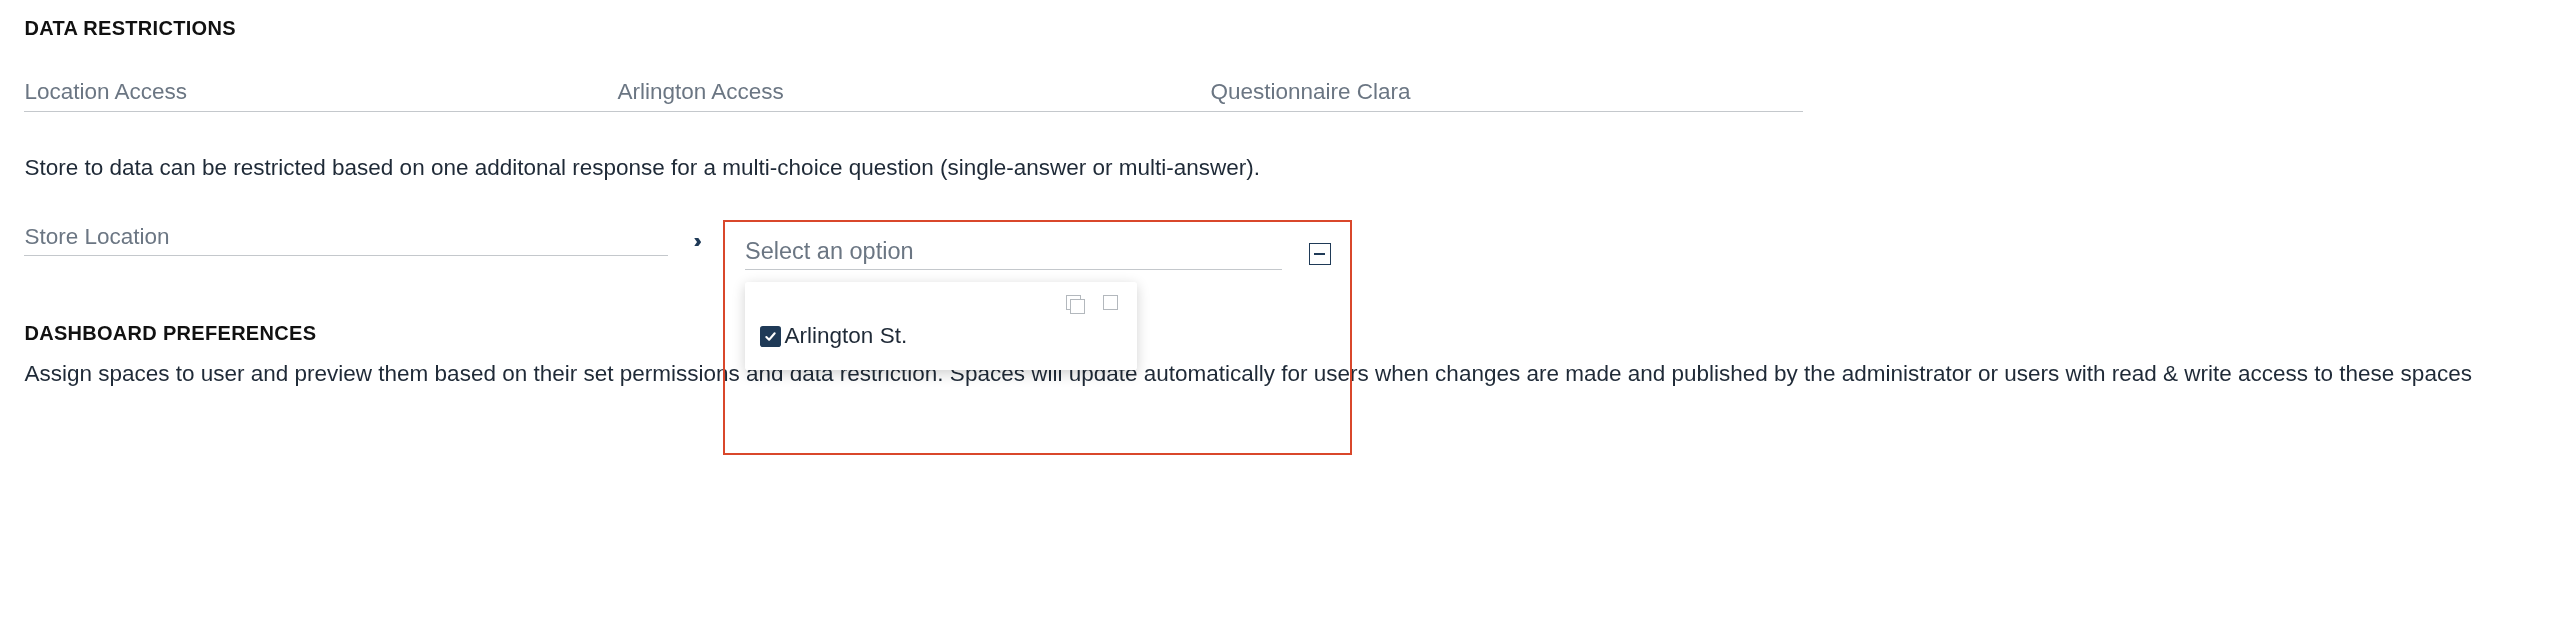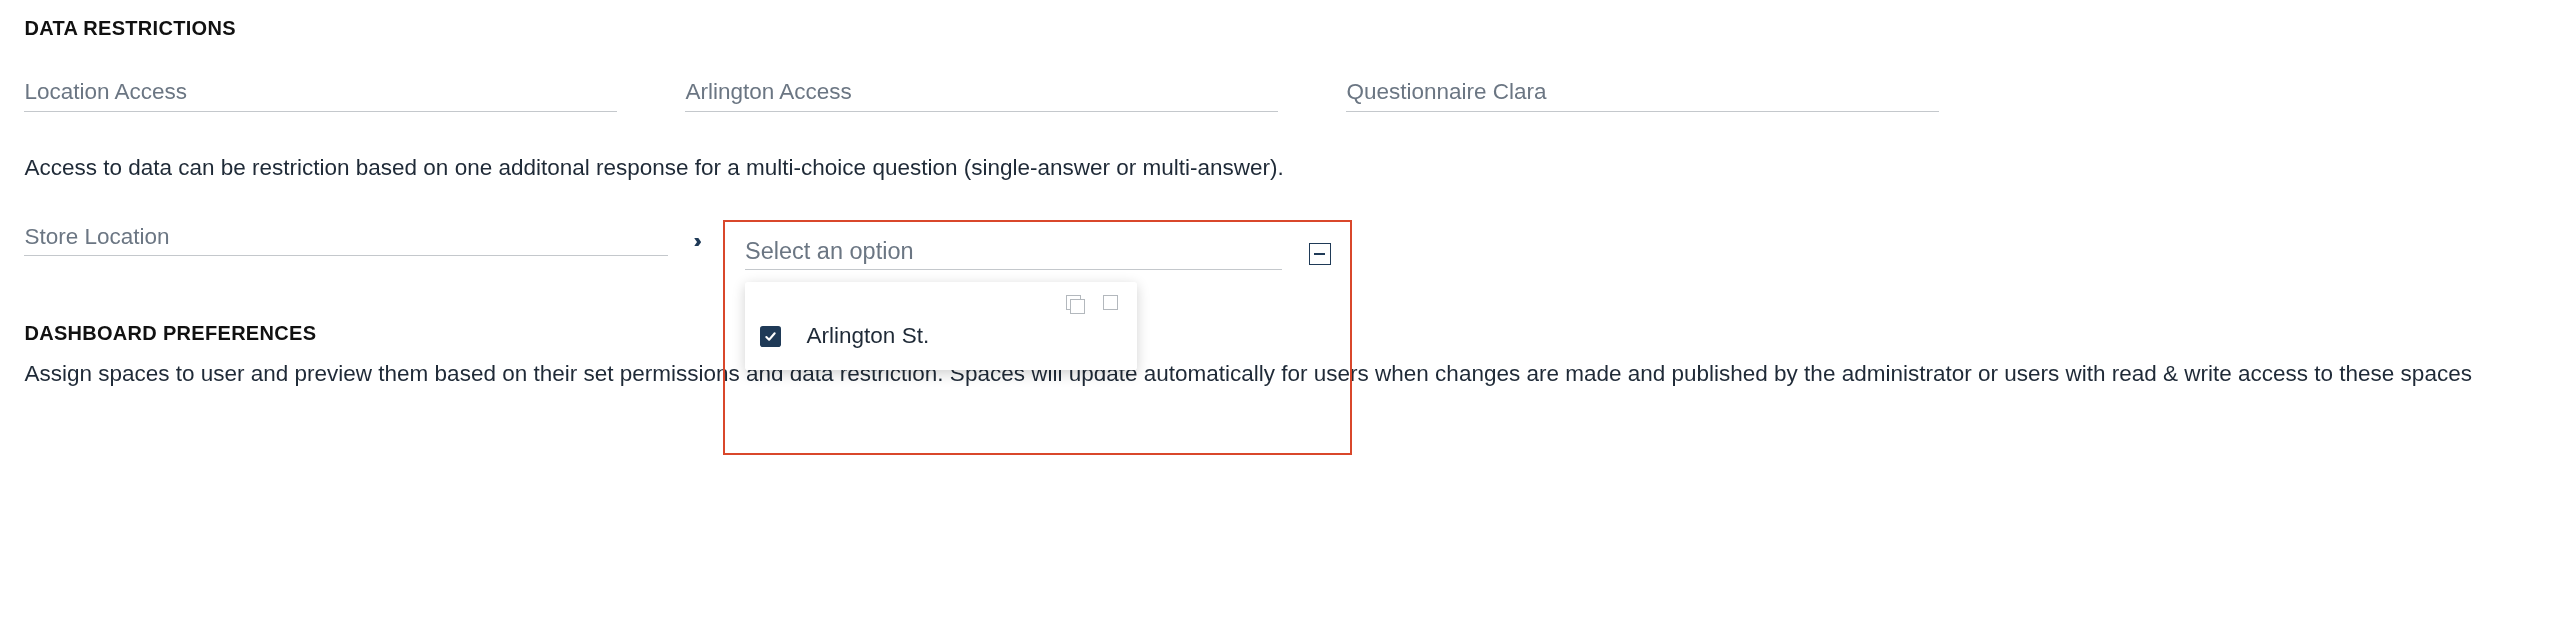--- a/index.html
+++ b/index.html
@@ -20,21 +20,20 @@
   }
   .section-header {
     font-size: 20px;
     font-weight: 700;
     letter-spacing: 0.3px;
     color: #111;
     margin-bottom: 39px;
   }
   .fields-row {
     display: flex;
-    gap: 68px;
     margin-bottom: 43px;
   }
   .field {
     border-bottom: 0.9px solid #c4c8cc;
     padding-bottom: 5.6px;
     color: #6b7683;
     font-size: 22.5px;
     width: 593px;
   }
   .help-text {
@@ -142,21 +141,21 @@
     bottom: -4.7px;
     width: 15px;
     height: 15px;
     border: 1.4px solid #b3b8bd;
     background: #fff;
     box-sizing: border-box;
   }
   .option-row {
     display: flex;
     align-items: center;
-    gap: 26px;
+    gap: 4px;
     padding: 5.6px 1.9px;
     font-size: 22.5px;
     color: #1f2a37;
     cursor: pointer;
     text-align: center;
   }
   .check {
     width: 20.7px;
     height: 20.7px;
     border-radius: 2.8px;
@@ -196,21 +195,21 @@
 <div class="page">
 
   <div class="section-header">DATA RESTRICTIONS</div>
 
   <div class="fields-row">
     <div class="field">Location Access</div>
     <div class="field">Arlington Access</div>
     <div class="field">Questionnaire Clara</div>
   </div>
 
-  <div class="help-text">Access to data can be restriction based on one additonal response for a multi-choice question (single-answer or multi-answer).</div>
+  <div class="help-text">Store to data can be restricted based on one additonal response for a multi-choice question (single-answer or multi-answer).</div>
 
   <div class="restrict-row">
     <div class="restrict-label">Store Location</div>
     <div class="arrow-icon">››</div>
   </div>
 
   <div class="section-header-2">DASHBOARD PREFERENCES</div>
 
   <div class="prefs-desc">Assign spaces to user and preview them based on their set permissions and data restriction. Spaces will update automatically for users when changes are made and published by the administrator or users with read &amp; write access to these spaces</div>
 

